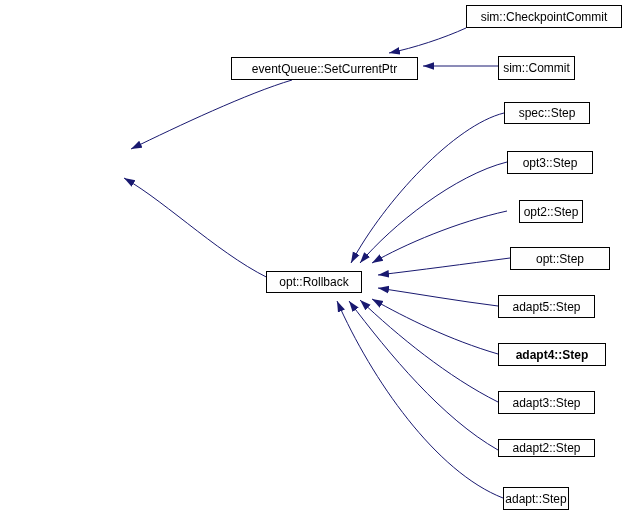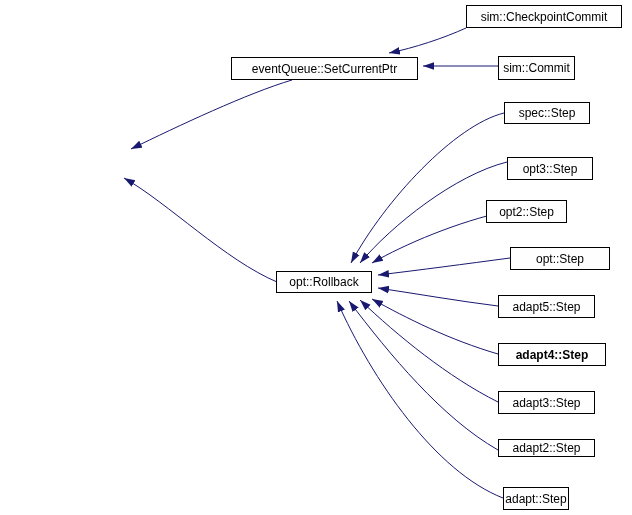--- a/index.html
+++ b/index.html
@@ -74,24 +74,24 @@
         <path d="M 498,354 C 450,340 406,318 372,299" stroke="#191970" marker-end="url(#arrowhead)"></path>
         <path d="M 498,402 C 448,377 398,336 360,300" stroke="#191970" marker-end="url(#arrowhead)"></path>
         <path d="M 498,450 C 442,418 390,355 349,301" stroke="#191970" marker-end="url(#arrowhead)"></path>
         <path d="M 503,498 C 436,472 372,380 337,301" stroke="#191970" marker-end="url(#arrowhead)"></path>
       </g>
   </svg>
   <div class="nodes-layer" id="nodes-layer">
       <div class="node" style="left: 231px; top: 57px; width: 187px; height: 23px; background: rgb(254, 254, 254); border-color: rgb(0, 0, 0);">eventQueue::SetCurrentPtr</div>
       <div class="node" style="left: 466px; top: 5px; width: 156px; height: 23px; background: rgb(254, 254, 254); border-color: rgb(0, 0, 0);">sim::CheckpointCommit</div>
       <div class="node" style="left: 498px; top: 56px; width: 77px; height: 24px; background: rgb(254, 254, 254); border-color: rgb(0, 0, 0);">sim::Commit</div>
-      <div class="node" style="left: 276px; top: 271px; width: 96px; height: 22px; background: rgb(254, 254, 254); border-color: rgb(0, 0, 0);">opt::Rollback</div>
+      <div class="node" style="left: 266px; top: 271px; width: 96px; height: 22px; background: rgb(254, 254, 254); border-color: rgb(0, 0, 0);">opt::Rollback</div>
       <div class="node" style="left: 504px; top: 102px; width: 86px; height: 22px; background: rgb(254, 254, 254); border-color: rgb(0, 0, 0);">spec::Step</div>
-      <div class="node" style="left: 507px; top: 151px; width: 86px; height: 23px; background: rgb(254, 254, 254); border-color: rgb(0, 0, 0); margin-top: 6px;">opt3::Step</div>
-      <div class="node" style="left: 486px; top: 200px; width: 81px; height: 23px; background: rgb(254, 254, 254); border-color: rgb(0, 0, 0);">opt2::Step</div>
+      <div class="node" style="left: 507px; top: 151px; width: 86px; height: 23px; background: rgb(254, 254, 254); border-color: rgb(0, 0, 0);">opt3::Step</div>
+      <div class="node" style="left: 519px; top: 200px; width: 64px; height: 23px; background: rgb(254, 254, 254); border-color: rgb(0, 0, 0);">opt2::Step</div>
       <div class="node" style="left: 510px; top: 247px; width: 100px; height: 23px; background: rgb(254, 254, 254); border-color: rgb(0, 0, 0);">opt::Step</div>
       <div class="node" style="left: 498px; top: 295px; width: 97px; height: 23px; background: rgb(254, 254, 254); border-color: rgb(0, 0, 0); text-align: right;">adapt5::Step</div>
       <div class="node" style="left: 498px; top: 343px; width: 108px; height: 23px; background: rgb(254, 254, 254); border-color: rgb(0, 0, 0); font-weight: bold;">adapt4::Step</div>
       <div class="node" style="left: 498px; top: 391px; width: 97px; height: 23px; background: rgb(254, 254, 254); border-color: rgb(0, 0, 0);">adapt3::Step</div>
       <div class="node" style="left: 498px; top: 439px; width: 97px; height: 18px; background: rgb(254, 254, 254); border-color: rgb(0, 0, 0);">adapt2::Step</div>
       <div class="node" style="left: 503px; top: 487px; width: 66px; height: 23px; background: rgb(254, 254, 254); border-color: rgb(0, 0, 0);">adapt::Step</div>
     </div>
 </div>
 
 </body></html>

